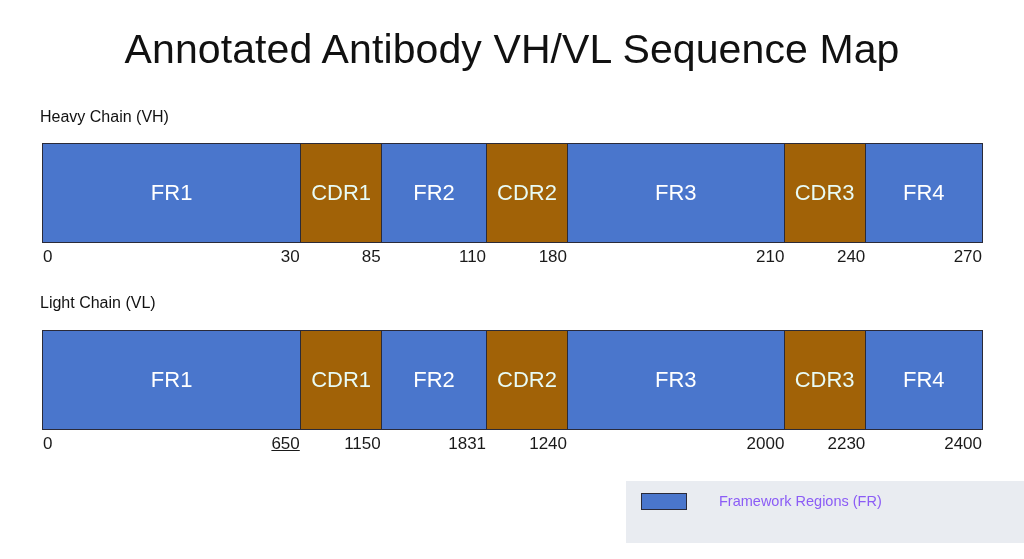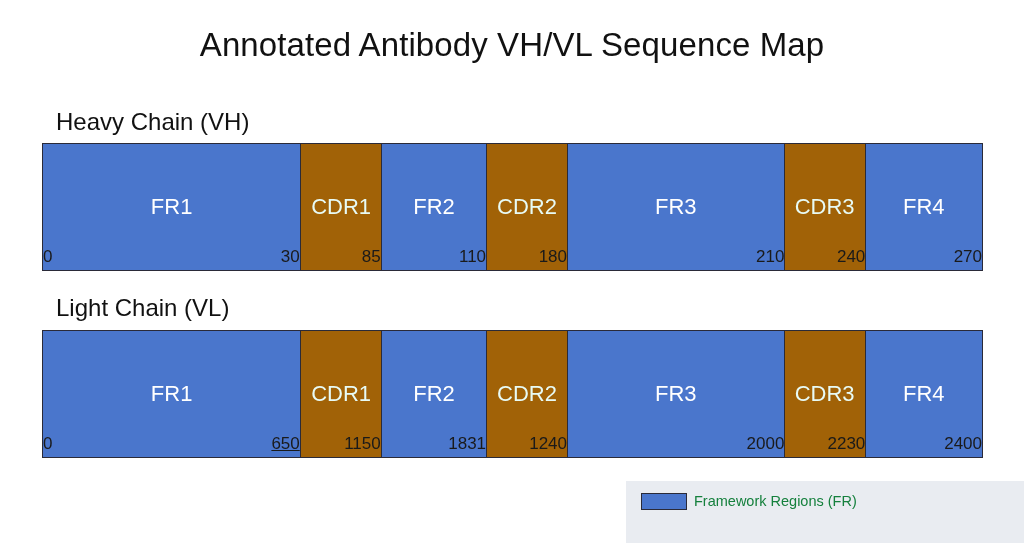--- a/index.html
+++ b/index.html
@@ -16,43 +16,43 @@
     color: #1a1a1a;
     -webkit-font-smoothing: antialiased;
   }
 
   #chart-title {
     position: absolute;
     left: 0;
     top: 26px;
     width: 1024px;
     text-align: center;
-    font-size: 33px;
+    font-size: 41px;
     font-weight: 400;
     color: #111111;
     letter-spacing: 0.1px;
     white-space: nowrap;
   }
 
   .chain-label {
     position: absolute;
-    left: 56px;
-    font-size: 24px;
+    left: 40px;
+    font-size: 16px;
     font-weight: 400;
     color: #111111;
     white-space: nowrap;
   }
   #heavy-chain-label { top: 108px; }
   #light-chain-label { top: 294px; }
 
   .chain-track {
     position: absolute;
     left: 42px;
     width: 941px;
-    height: 128px;
+    height: 100px;
     display: flex;
     box-sizing: border-box;
     border: 1.5px solid #2a2a38;
   }
   #heavy-chain-track { top: 143px; }
   #light-chain-track { top: 330px; }
 
   .segment {
     position: relative;
     display: flex;
@@ -117,23 +117,23 @@
   .legend-swatch {
     width: 46px;
     height: 17px;
     box-sizing: border-box;
     border: 1.5px solid #2a2a38;
     flex: 0 0 auto;
   }
   .legend-swatch.fr { background: #4a76cc; }
   .legend-swatch.cdr { background: #15a184; }
   .legend-text {
-    margin-left: 7px;
+    margin-left: 32px;
     font-size: 14.5px;
-    color: #15803d;
+    color: #8b5cf6;
     white-space: nowrap;
   }
 </style>
 </head>
 <body>
 
 <div id="chart-title">Annotated Antibody VH/VL Sequence Map</div>
 
 <div class="chain-label" id="heavy-chain-label">Heavy Chain (VH)</div>
 

